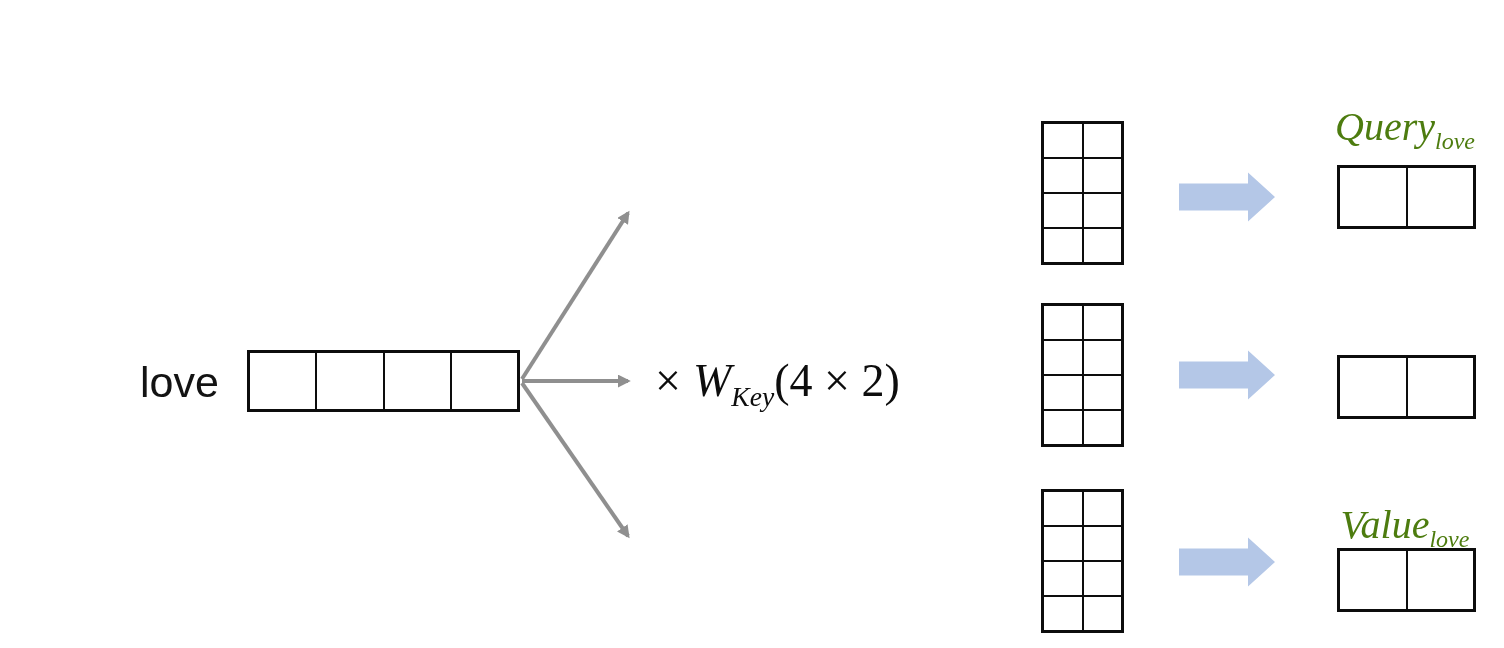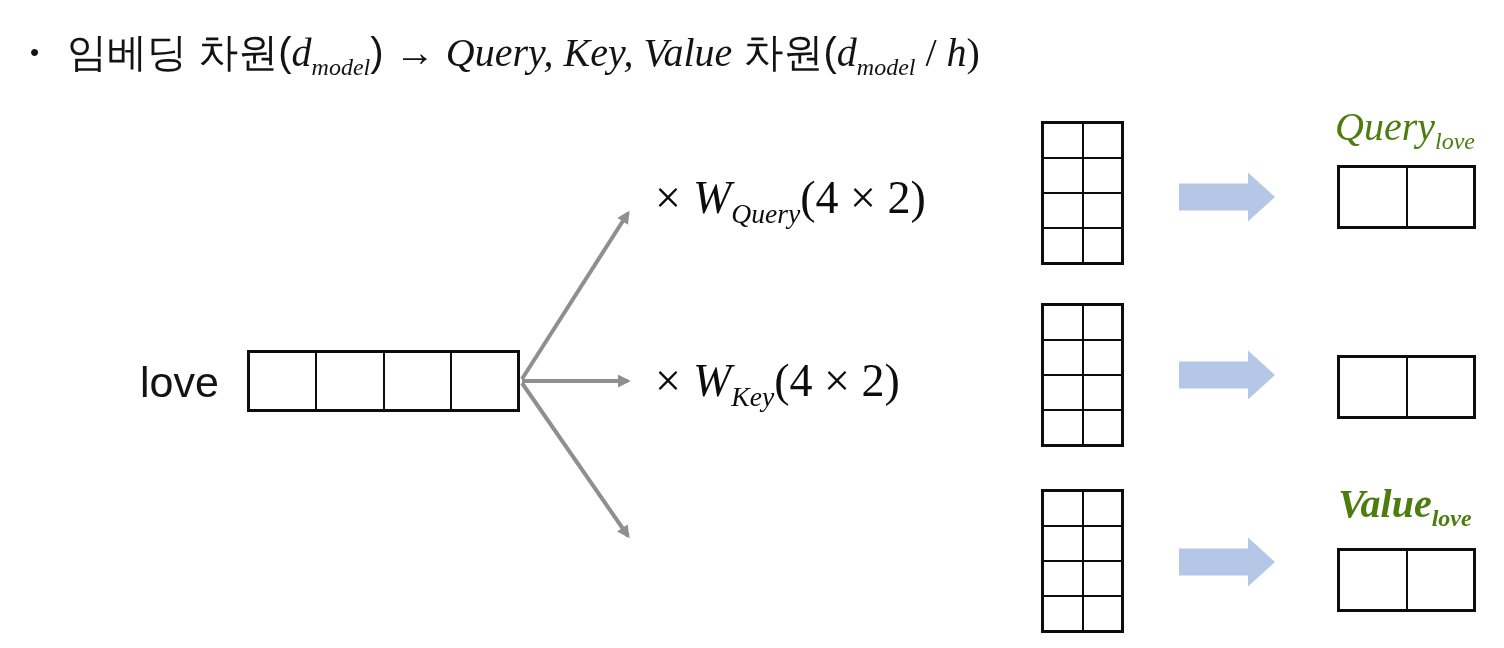--- a/index.html
+++ b/index.html
@@ -65,41 +65,38 @@
   .m-value { top:489px; }
 
   
   .result-label {
     position:absolute; left:1305px; width:200px; text-align:center;
     font-family:"Liberation Serif", serif; font-style:italic;
     font-size:40px; line-height:46px; color:#4d7c0f; white-space:nowrap;
   }
   .rl-query { top:104px; }
   .rl-key   { top:296px; }
-  .rl-value { top:481px;font-weight:bold; }
+  .rl-value { top:502px; }
 
   .vec-out {
     position:absolute; left:1337px; width:139px; height:64px;
     grid-template-columns:repeat(2,1fr);
   }
   .vo-query { top:165px; }
   .vo-key   { top:355px; }
   .vo-value { top:548px; }
 
   
   .overlay { position:absolute; inset:0; pointer-events:none; }
 </style>
 </head>
 <body>
 
 <div class="stage">
 
-  <div class="title">
-    <span class="bullet">•</span><span>임베딩 차원(</span><span class="math">d</span><sub class="mathsub">model</sub><span>) → </span><span class="math">Query, Key, Value</span><span> 차원(</span><span class="math">d</span><sub class="mathsub">model</sub><span class="mathu"> / </span><span class="math">h</span><span class="mathu">)</span>
-  </div>
 
   <div class="word-label">love</div>
   <div class="grid vec-input">
       <div class="cell"></div>
       <div class="cell"></div>
       <div class="cell"></div>
       <div class="cell"></div>
     </div>
 
   <svg class="overlay" width="1504" height="648" viewBox="0 0 1504 648">
@@ -110,23 +107,20 @@
     </defs>
     <line x1="522" y1="379" x2="628" y2="213" stroke-width="4" marker-end="url(#ah)" stroke="#8f8f8f"></line>
     <line x1="522" y1="381" x2="628" y2="381" stroke-width="4" marker-end="url(#ah)" stroke="#8f8f8f"></line>
     <line x1="522" y1="383" x2="628" y2="536" stroke-width="4" marker-end="url(#ah)" stroke="#8f8f8f"></line>
 
     <polygon points="1179,183.5 1248,183.5 1248,172.5 1275,197 1248,221.5 1248,210.5 1179,210.5" fill="#b4c7e7"></polygon>
     <polygon points="1179,361.5 1248,361.5 1248,350.5 1275,375 1248,399.5 1248,388.5 1179,388.5" fill="#b4c7e7"></polygon>
     <polygon points="1179,548.5 1248,548.5 1248,537.5 1275,562 1248,586.5 1248,575.5 1179,575.5" fill="#b4c7e7"></polygon>
   </svg>
 
-  <div class="formula f-query">
-    <span class="times">×</span><span class="wsym">W</span><sub class="mathsub">Query</sub><span class="dims">(4 × 2)</span>
-  </div>
   <div class="grid matrix m-query">
       <div class="cell"></div>
       <div class="cell"></div>
       <div class="cell"></div>
       <div class="cell"></div>
       <div class="cell"></div>
       <div class="cell"></div>
       <div class="cell"></div>
       <div class="cell"></div>
     </div>

